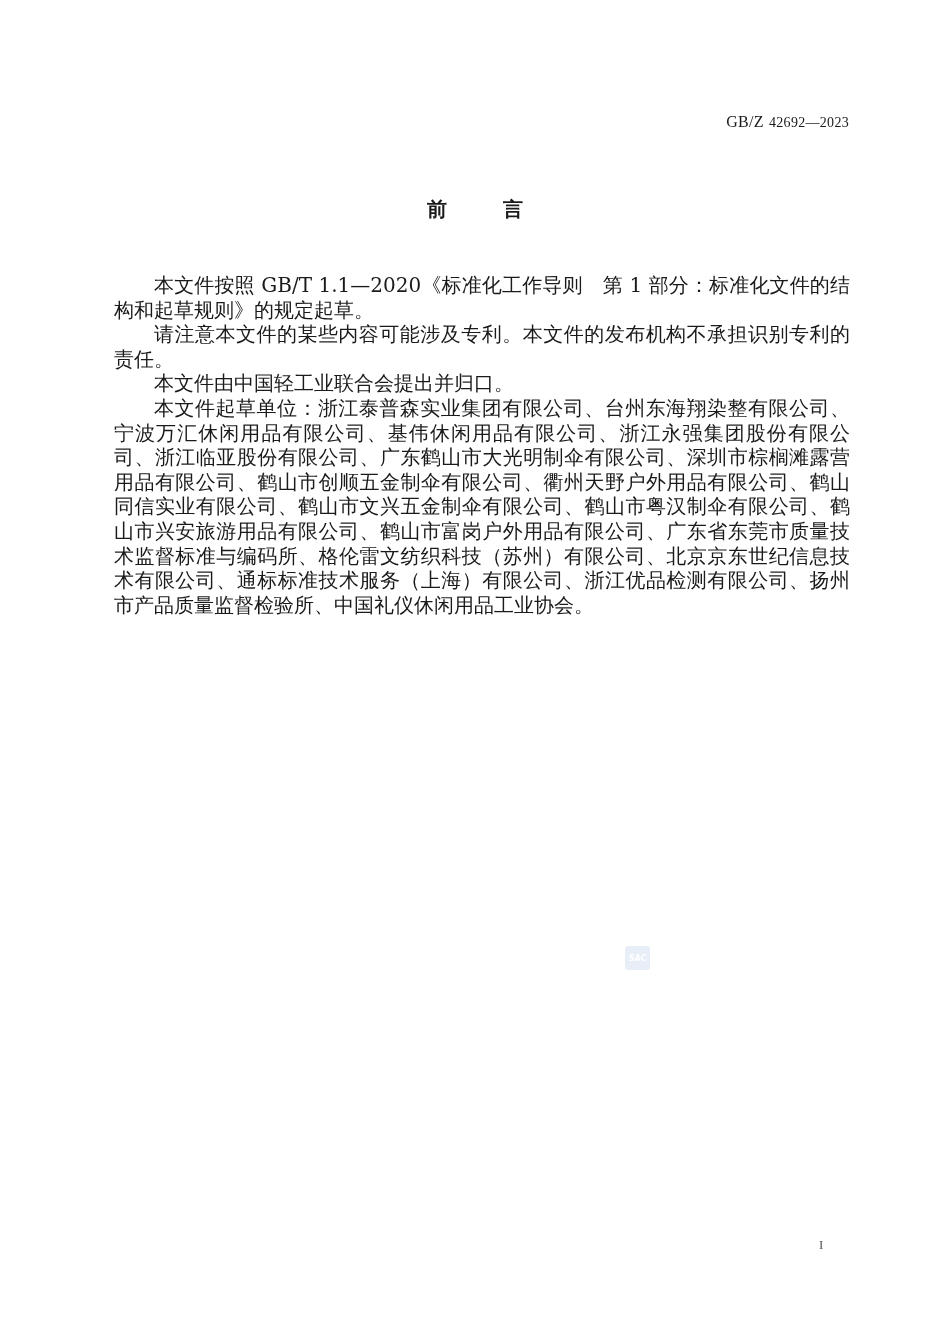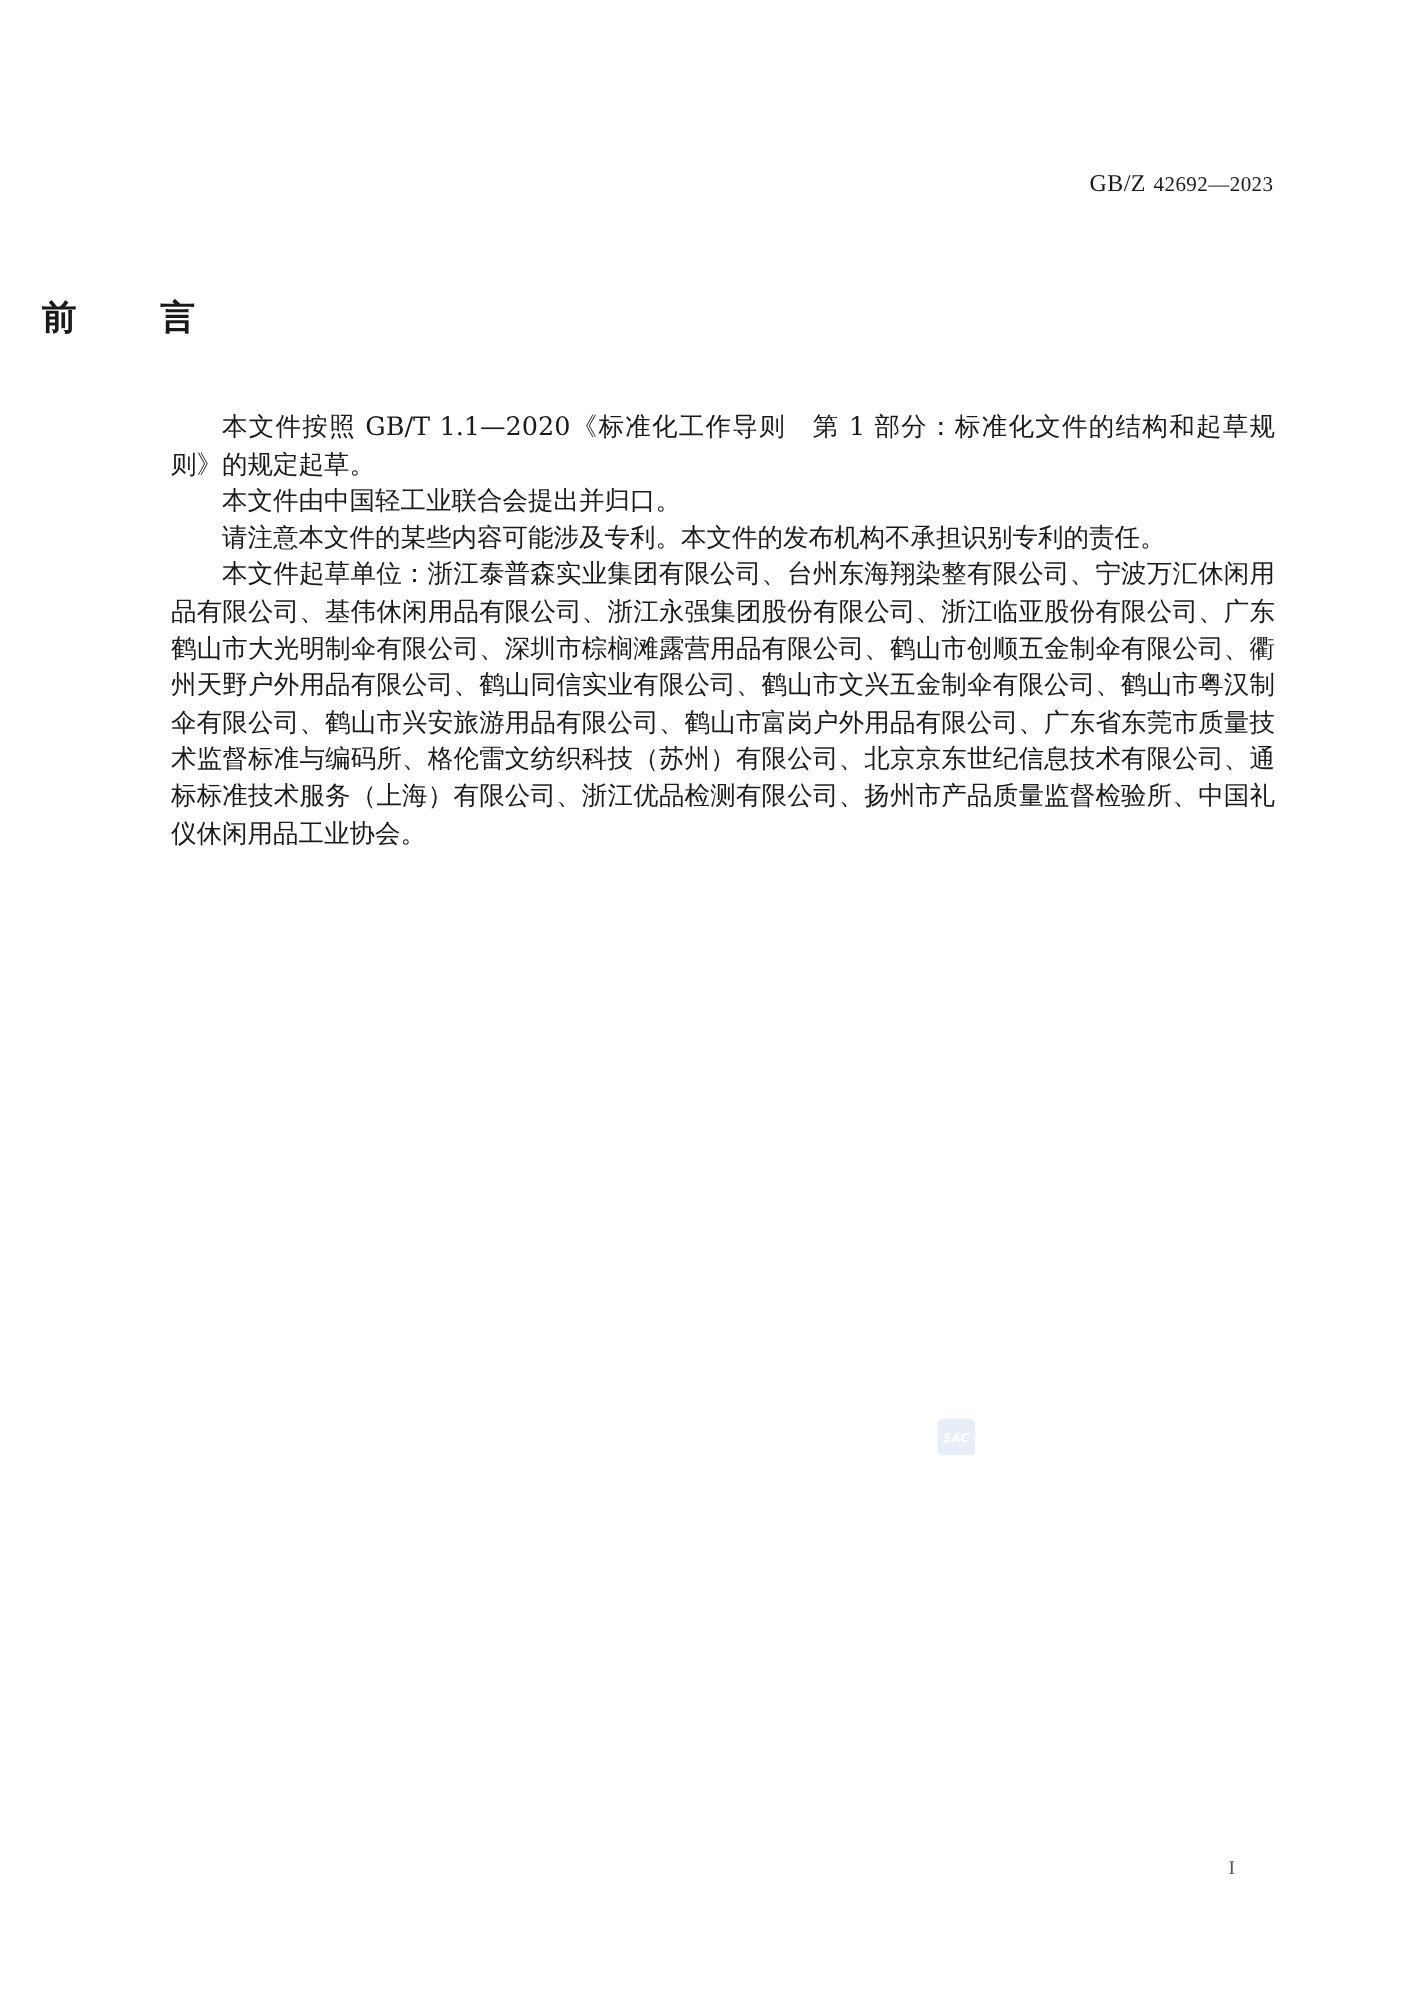--- a/index.html
+++ b/index.html
@@ -1,46 +1,46 @@
 <!DOCTYPE html>
 <html><head>
 <meta charset="utf-8">
 <style>
   html, body { margin: 0; padding: 0; background: #ffffff; }
   body { width: 950px; height: 1344px; position: relative; overflow: hidden;
          font-family: "DejaVu Serif", "Liberation Serif", serif; color: #1a1a1a; }
   .std-no { position: absolute; top: 113px; right: 101px; font-size: 15px; letter-spacing: 0.3px; }
   .std-no .gb { font-weight: normal; font-family: "Liberation Serif", serif; font-size: 16px; }
   .std-no .num { font-family: Liberation Serif, serif; font-size: 14px; }
-  .title { position: absolute; top: 196px; left: 0; width: 950px; text-align: left;
-           font-family: "DejaVu Sans", sans-serif; font-size: 23px; font-weight: bold; letter-spacing: 0; }
+  .title { position: absolute; top: 196px; left: 0; width: 950px; text-align: center;
+           font-family: "DejaVu Sans", sans-serif; font-size: 20px; font-weight: bold; letter-spacing: 0; }
   .title span { display: inline-block; margin: 0 28px; }
-  .body { position: absolute; top: 273px; left: 114px; width: 736px; font-size: 17px; line-height: 24.6px; }
+  .body { position: absolute; top: 273px; left: 114px; width: 736px; font-size: 20px; line-height: 24.6px; }
   .para { margin: 0; text-indent: 2em; text-align: justify; text-align-last: left; }
   .watermark { position: absolute; top: 946px; left: 625px; width: 25px; height: 24px; border-radius: 3px;
                background: #e8eef8; color: #ffffff; font-family: "DejaVu Sans", sans-serif; font-size: 8px;
                font-weight: bold; font-style: italic; display: flex; align-items: center; justify-content: center; }
   .page-no { position: absolute; top: 1237px; left: 819px; font-size: 13px; color: #555; font-family: "Liberation Serif", serif; }
 </style>
 </head>
 <body>
 
 <div class="std-no">
   <span class="gb">GB/Z</span>
   <span class="num">42692—2023</span>
 </div>
 
 <div class="title">
   <span>前</span><span>言</span>
 </div>
 
 <div class="body">
   <p class="para">本文件按照 GB/T 1.1—2020《标准化工作导则　第 1 部分：标准化文件的结构和起草规则》的规定起草。</p>
+  <p class="para">请注意本文件的某些内容可能涉及专利。本文件的发布机构不承担识别专利的责任。</p>
   <p class="para">本文件由中国轻工业联合会提出并归口。</p>
-  <p class="para">请注意本文件的某些内容可能涉及专利。本文件的发布机构不承担识别专利的责任。</p>
   <p class="para">本文件起草单位：浙江泰普森实业集团有限公司、台州东海翔染整有限公司、宁波万汇休闲用品有限公司、基伟休闲用品有限公司、浙江永强集团股份有限公司、浙江临亚股份有限公司、广东鹤山市大光明制伞有限公司、深圳市棕榈滩露营用品有限公司、鹤山市创顺五金制伞有限公司、衢州天野户外用品有限公司、鹤山同信实业有限公司、鹤山市文兴五金制伞有限公司、鹤山市粤汉制伞有限公司、鹤山市兴安旅游用品有限公司、鹤山市富岗户外用品有限公司、广东省东莞市质量技术监督标准与编码所、格伦雷文纺织科技（苏州）有限公司、北京京东世纪信息技术有限公司、通标标准技术服务（上海）有限公司、浙江优品检测有限公司、扬州市产品质量监督检验所、中国礼仪休闲用品工业协会。</p>
 </div>
 
 <div class="watermark">
   <span>SAC</span>
 </div>
 
 <div class="page-no">I</div>
 
 </body></html>

